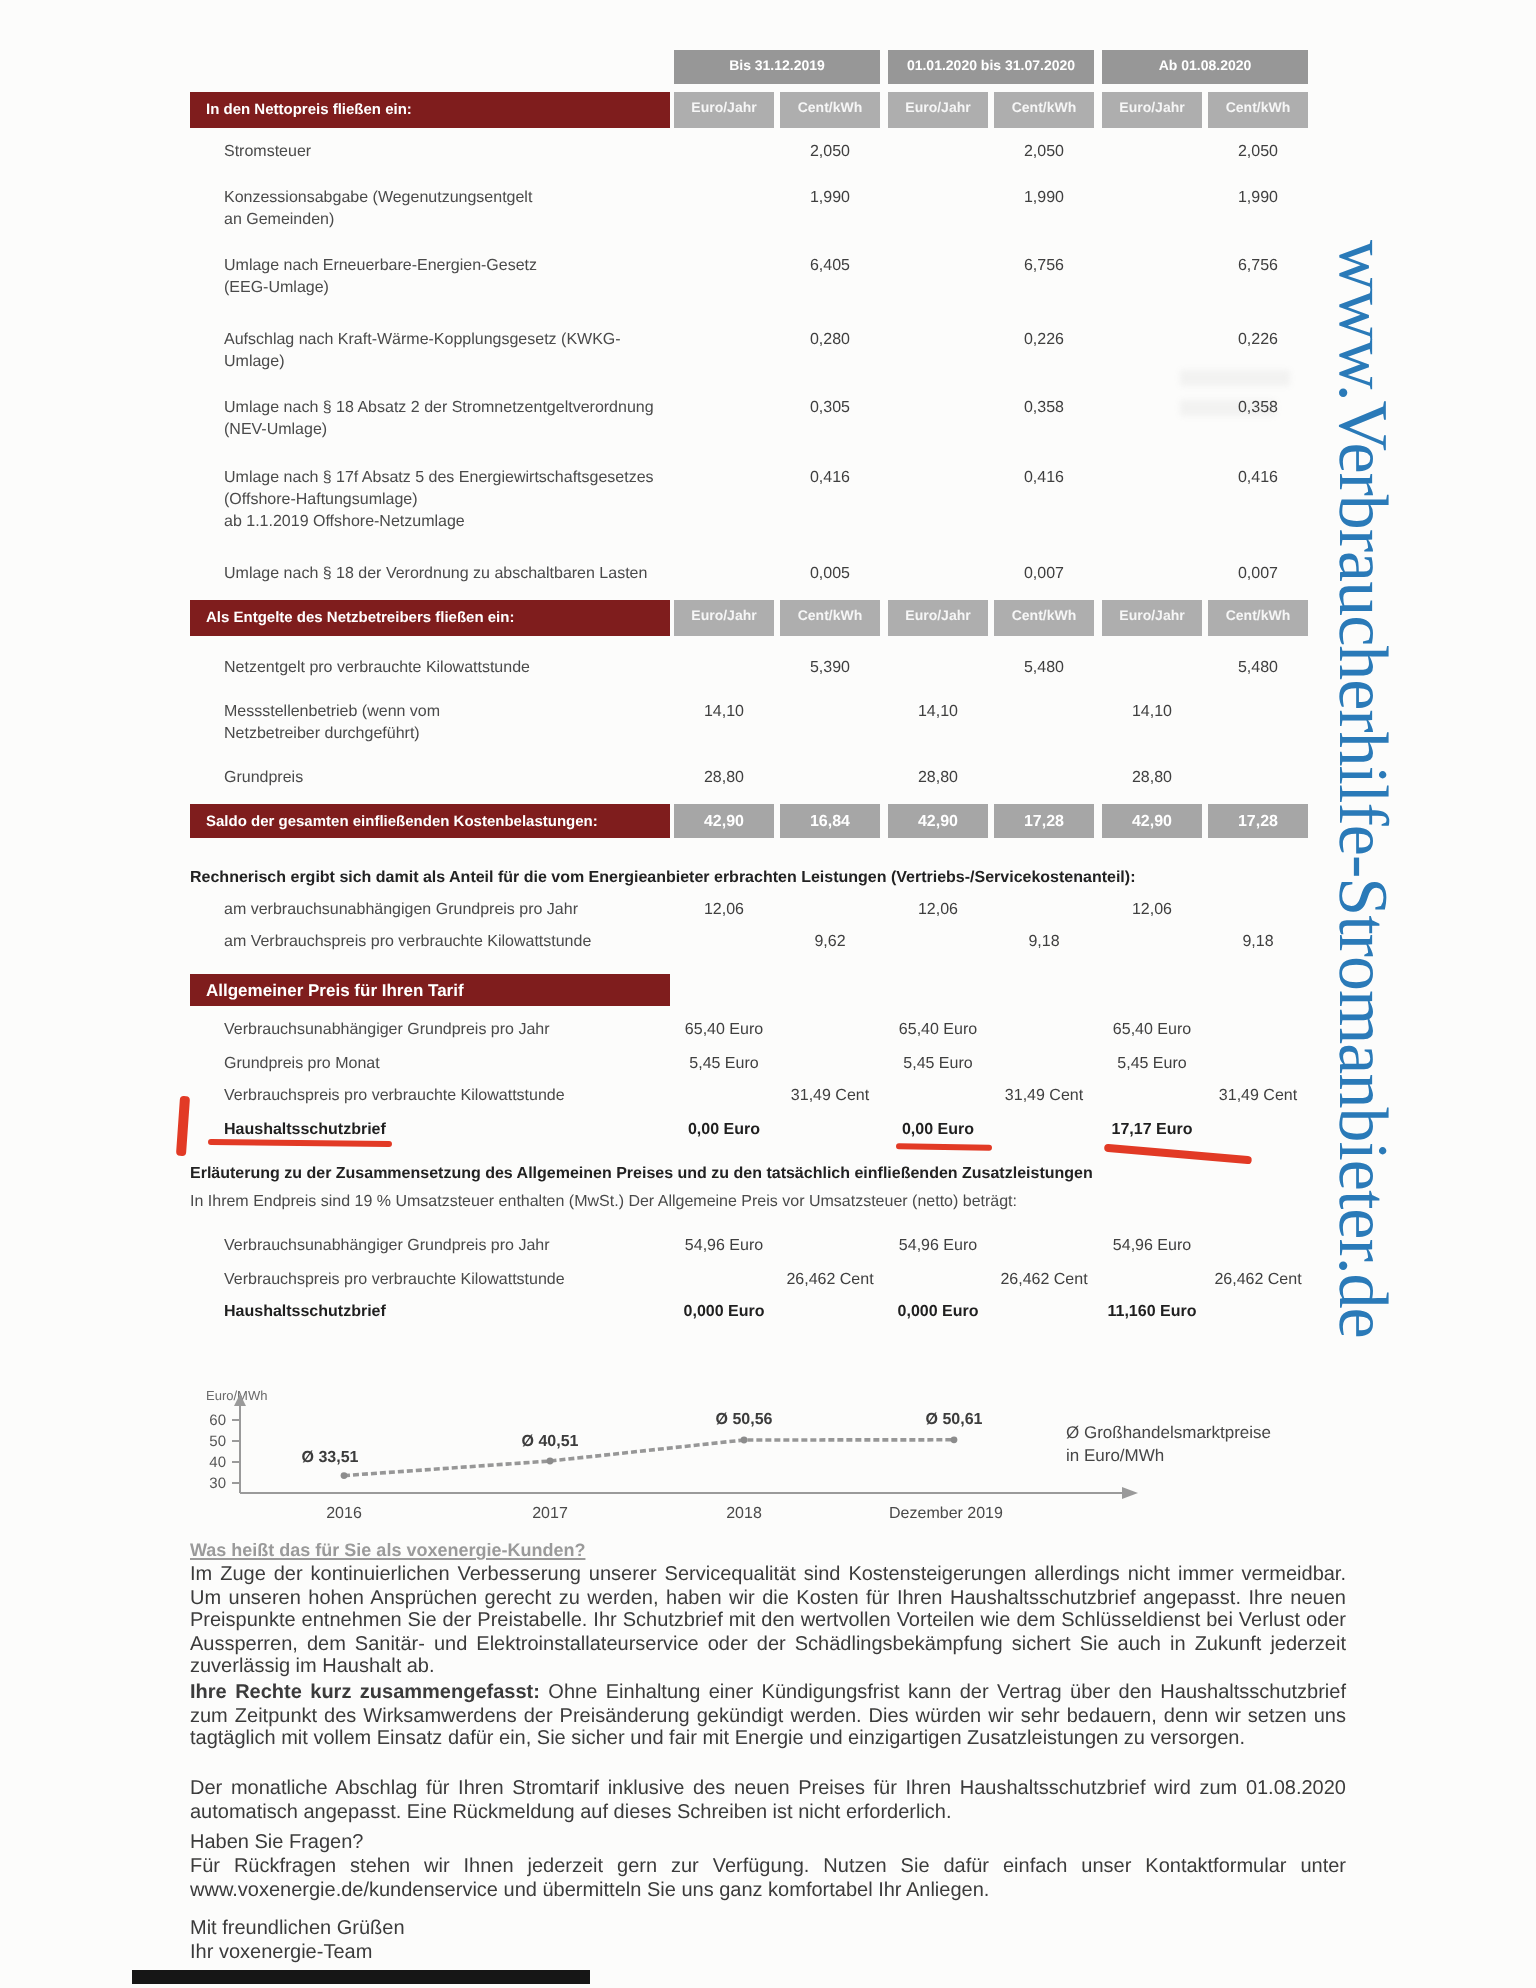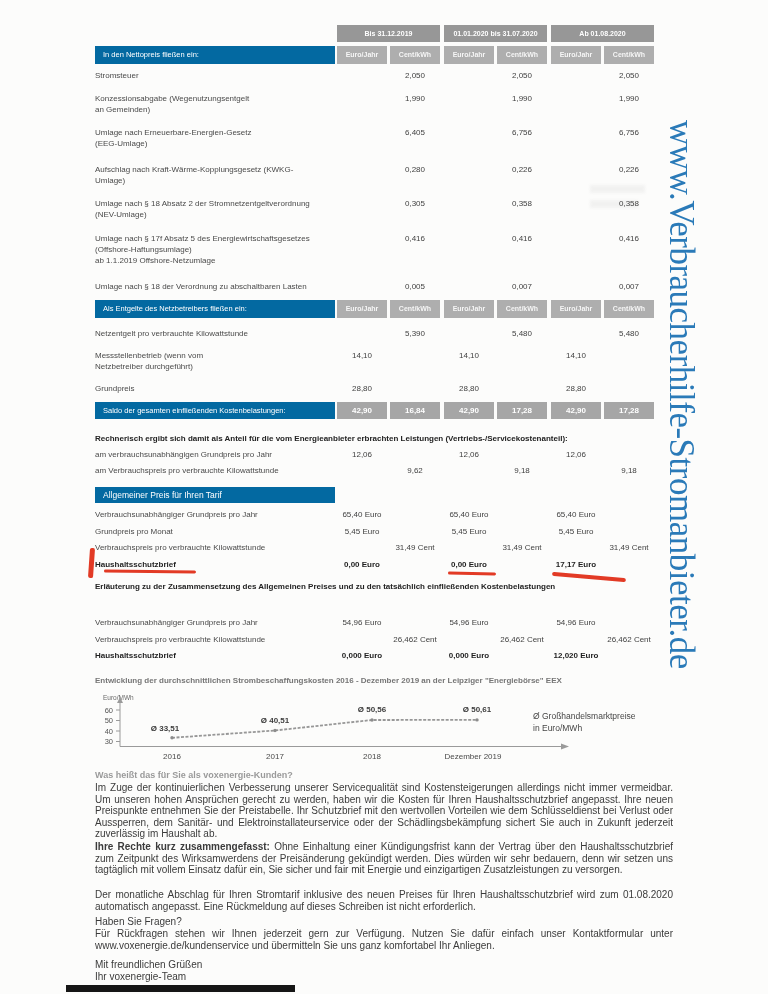--- a/index.html
+++ b/index.html
@@ -1,35 +1,35 @@
 <!DOCTYPE html>
 <html><head>
 <meta charset="utf-8">
 <style>
   html,body{margin:0;padding:0;background:#e8e8e8;}
   .page{position:relative;width:768px;height:994px;background:#fcfcfb;overflow:hidden;
         font-family:"Liberation Sans",sans-serif;color:#3f3f3f;}
   .abs{position:absolute;}
   .trow{position:absolute;left:0;width:768px;height:0;}
-  .lbl{position:absolute;left:95px;width:252px;font-size:8px;line-height:10.8px;color:#4a4a4a;white-space:pre-line;}
+  .lbl{position:absolute;left:112px;width:252px;font-size:8px;line-height:10.8px;color:#4a4a4a;white-space:pre-line;}
   .val{position:absolute;width:50px;text-align:center;font-size:8px;line-height:10.8px;white-space:nowrap;color:#3f3f3f;}
   .k0{left:337px}.k1{left:390px}.k2{left:444px}.k3{left:497px}.k4{left:551px}.k5{left:604px}
   .b .lbl,.b .val{font-weight:bold;color:#1f1f1f;}
   .pbox{position:absolute;top:25px;width:103px;height:17px;background:#979797;color:#fff;
         font-size:7px;font-weight:bold;text-align:center;line-height:17px;}
   .ucell{position:absolute;width:50px;height:18px;background:#aeaeae;color:#f6f6f6;
         font-size:7px;font-weight:bold;text-align:center;line-height:18px;}
-  .sbar{position:absolute;left:95px;width:240px;height:18px;background:#0369a1;color:#fff;
-        font-size:7.5px;font-weight:normal;line-height:18px;padding-left:8px;box-sizing:border-box;white-space:nowrap;}
+  .sbar{position:absolute;left:95px;width:240px;height:18px;background:#7f1d1d;color:#fff;
+        font-size:7.5px;font-weight:bold;line-height:18px;padding-left:8px;box-sizing:border-box;white-space:nowrap;}
   .saldocell{position:absolute;width:50px;height:17px;background:#a6a6a6;color:#fff;
         font-size:8px;font-weight:bold;text-align:center;line-height:17px;}
   .boldline{position:absolute;left:95px;width:578px;font-size:8px;font-weight:bold;color:#222;line-height:10.5px;}
   .plain{position:absolute;left:95px;width:578px;font-size:8px;color:#4a4a4a;line-height:10.5px;}
   .para{position:absolute;left:95px;width:578px;font-size:10px;color:#3b3b3b;line-height:11.6px;text-align:justify;}
-  .grayhead{position:absolute;left:95px;width:578px;font-size:9px;font-weight:bold;color:#9a9a9a;}
+  .grayhead{position:absolute;left:95px;width:578px;font-size:9px;font-weight:bold;color:#9a9a9a;text-decoration:underline;}
   .charttitle{position:absolute;left:95px;width:578px;font-size:8px;font-weight:bold;color:#767676;}
   .red{position:absolute;background:#e23a25;border-radius:2px;}
   .watermark{position:absolute;left:702px;top:120px;width:600px;height:42px;
         transform:rotate(90deg);transform-origin:0 0;
         font-family:"Liberation Serif",serif;font-size:35px;line-height:42px;letter-spacing:-0.5px;
         color:#2a7ab8;white-space:nowrap;}
   .ghost{position:absolute;background:#9a9a9a;opacity:0.10;filter:blur(1.5px);}
   .redact{position:absolute;left:66px;top:985px;width:229px;height:7px;background:#161616;}
   svg text{font-family:"Liberation Sans",sans-serif;}
 </style>
@@ -184,41 +184,41 @@
     <div class="val k0">0,00 Euro</div>
     <div class="val k2">0,00 Euro</div>
     <div class="val k4">17,17 Euro</div>
   </div>
 
   <div class="red" style="left:89px;top:548px;width:5px;height:30px;transform:rotate(4deg);"></div>
   <div class="red" style="left:104px;top:570px;width:92px;height:3px;transform:rotate(0.6deg);"></div>
   <div class="red" style="left:448px;top:572px;width:48px;height:3px;transform:rotate(1deg);"></div>
   <div class="red" style="left:552px;top:575px;width:74px;height:3.5px;transform:rotate(5deg);"></div>
 
-  <div class="boldline" style="top:582px">Erläuterung zu der Zusammensetzung des Allgemeinen Preises und zu den tatsächlich einfließenden Kostenbelastungen</div>
+  <div class="boldline" style="top:582px">Erläuterung zu der Zusammensetzung des Allgemeinen Preises und zu den tatsächlich einfließenden Zusatzleistungen</div>
+  <div class="plain" style="top:596px">In Ihrem Endpreis sind 19 % Umsatzsteuer enthalten (MwSt.) Der Allgemeine Preis vor Umsatzsteuer (netto) beträgt:</div>
   <div class="trow" style="top:618px">
     <div class="lbl">Verbrauchsunabhängiger Grundpreis pro Jahr</div>
     <div class="val k0">54,96 Euro</div>
     <div class="val k2">54,96 Euro</div>
     <div class="val k4">54,96 Euro</div>
   </div>
   <div class="trow" style="top:635px">
     <div class="lbl">Verbrauchspreis pro verbrauchte Kilowattstunde</div>
     <div class="val k1">26,462 Cent</div>
     <div class="val k3">26,462 Cent</div>
     <div class="val k5">26,462 Cent</div>
   </div>
   <div class="trow b" style="top:651px">
     <div class="lbl">Haushaltsschutzbrief</div>
     <div class="val k0">0,000 Euro</div>
     <div class="val k2">0,000 Euro</div>
-    <div class="val k4">12,020 Euro</div>
-  </div>
-
-  <div class="charttitle" style="top:676px">Entwicklung der durchschnittlichen Strombeschaffungskosten 2016 - Dezember 2019 an der Leipziger "Energiebörse" EEX</div>
+    <div class="val k4">11,160 Euro</div>
+  </div>
+
   <svg class="abs" style="left:93px;top:688px;" width="575" height="78" viewBox="0 0 575 78">
     <text x="10" y="12" font-size="6.5" fill="#6a6a6a">Euro/MWh</text>
 
     <line x1="27" y1="14" x2="27" y2="58.5" stroke="#9a9a9a" stroke-width="1"></line>
     <polygon points="24,15 30,15 27,9" fill="#9a9a9a"></polygon>
     <line x1="23" y1="22" x2="27" y2="22" stroke="#9a9a9a" stroke-width="1"></line>
     <line x1="23" y1="32.5" x2="27" y2="32.5" stroke="#9a9a9a" stroke-width="1"></line>
     <line x1="23" y1="43" x2="27" y2="43" stroke="#9a9a9a" stroke-width="1"></line>
     <line x1="23" y1="53.5" x2="27" y2="53.5" stroke="#9a9a9a" stroke-width="1"></line>
     <text x="20" y="24.5" font-size="7.5" fill="#555" text-anchor="end">60</text>

